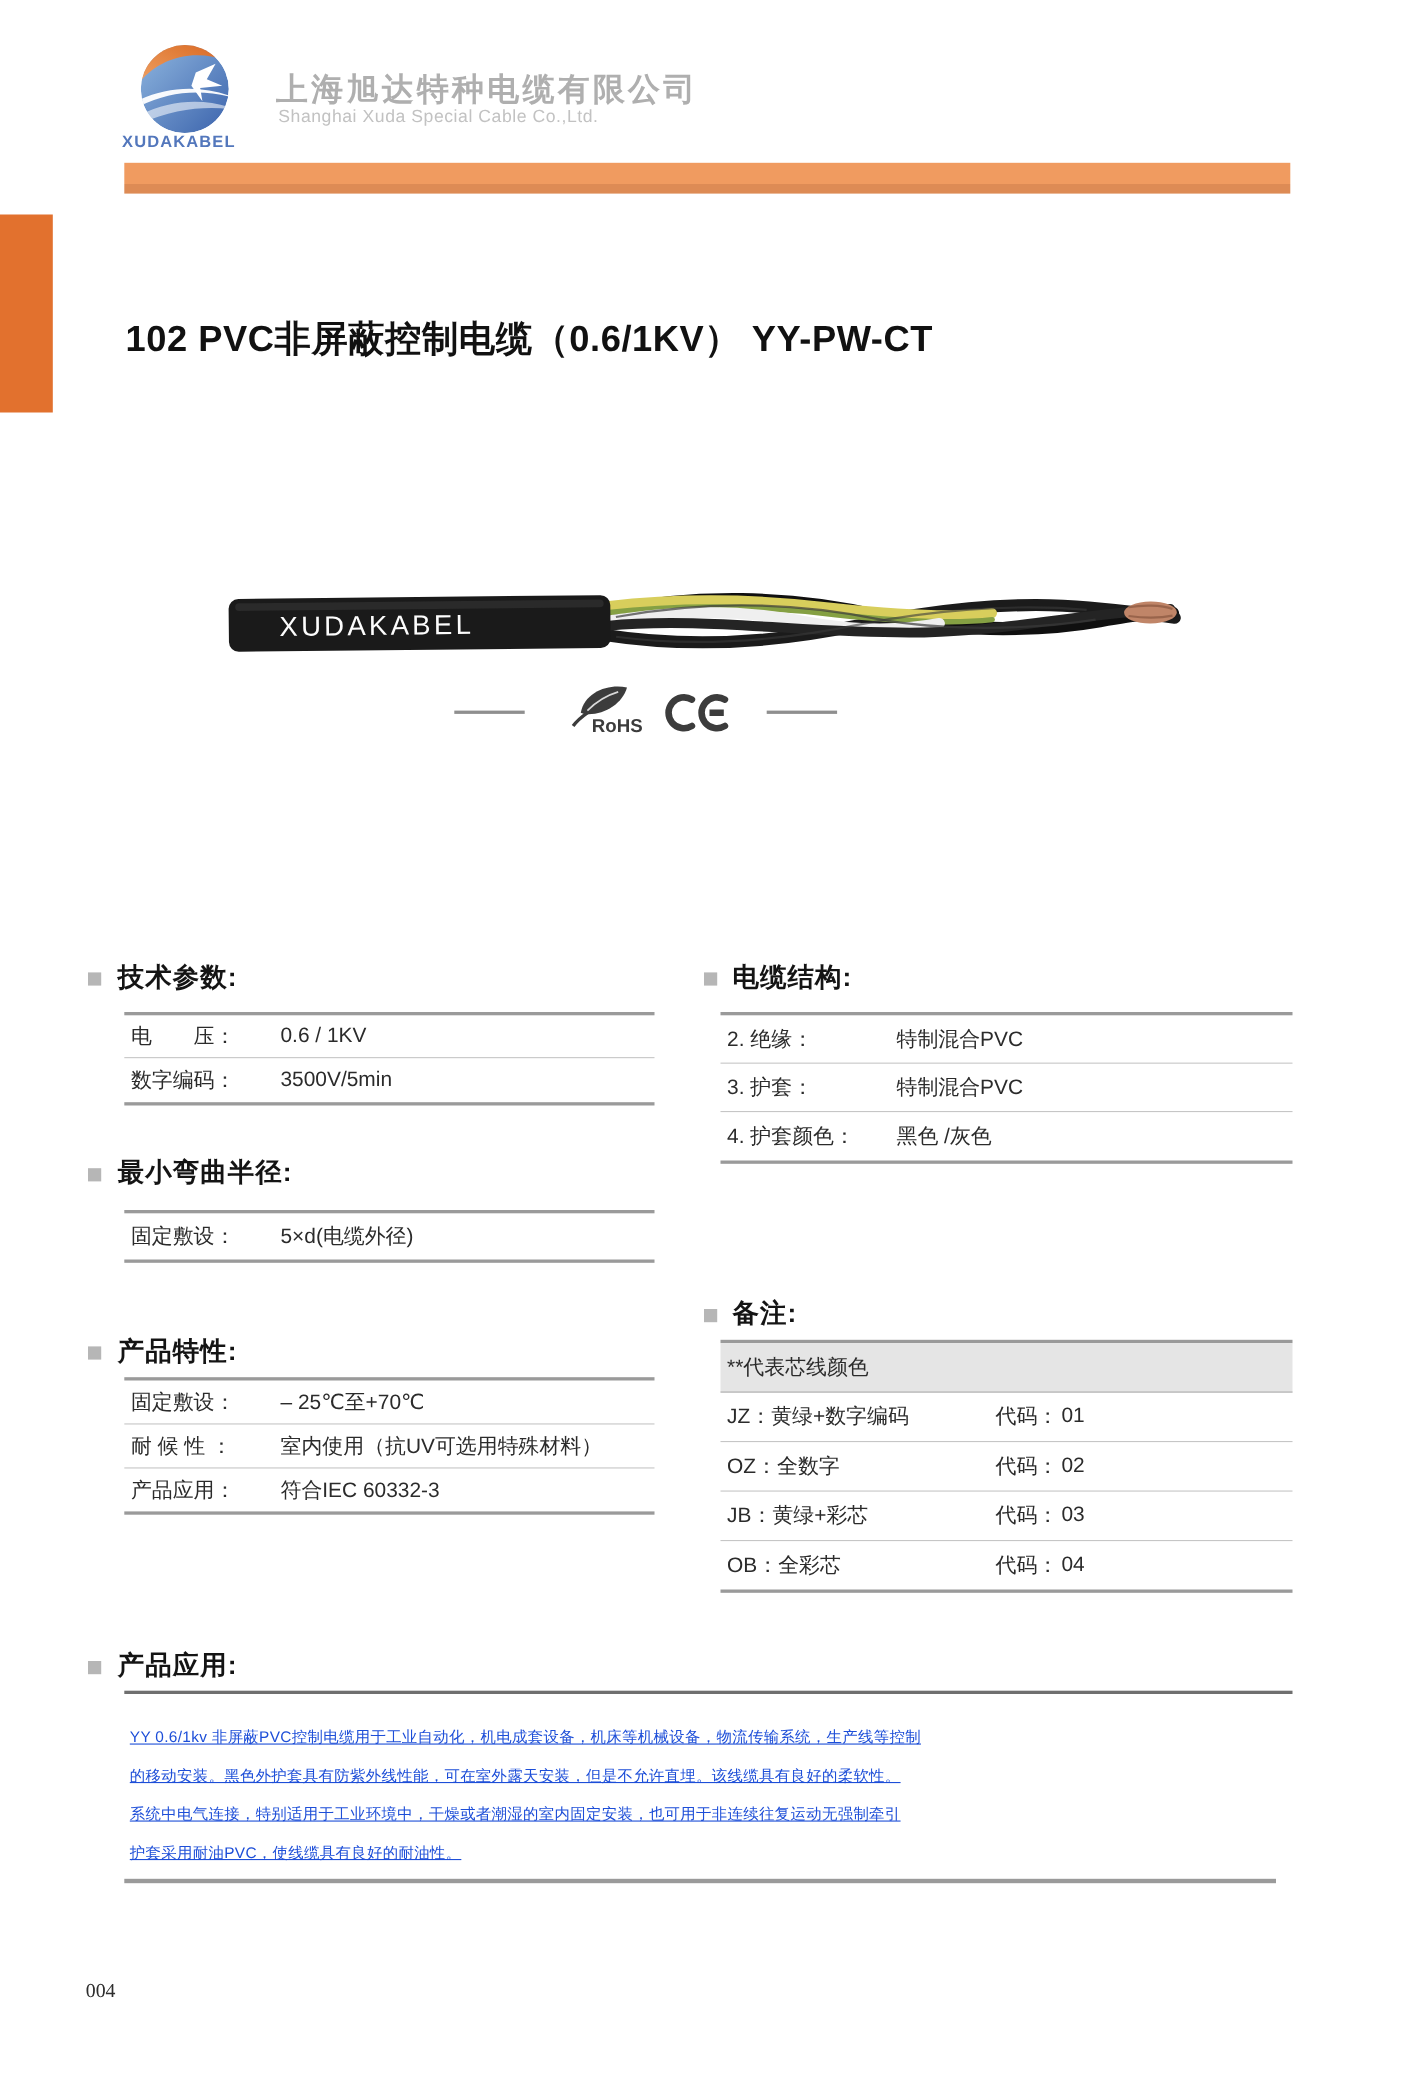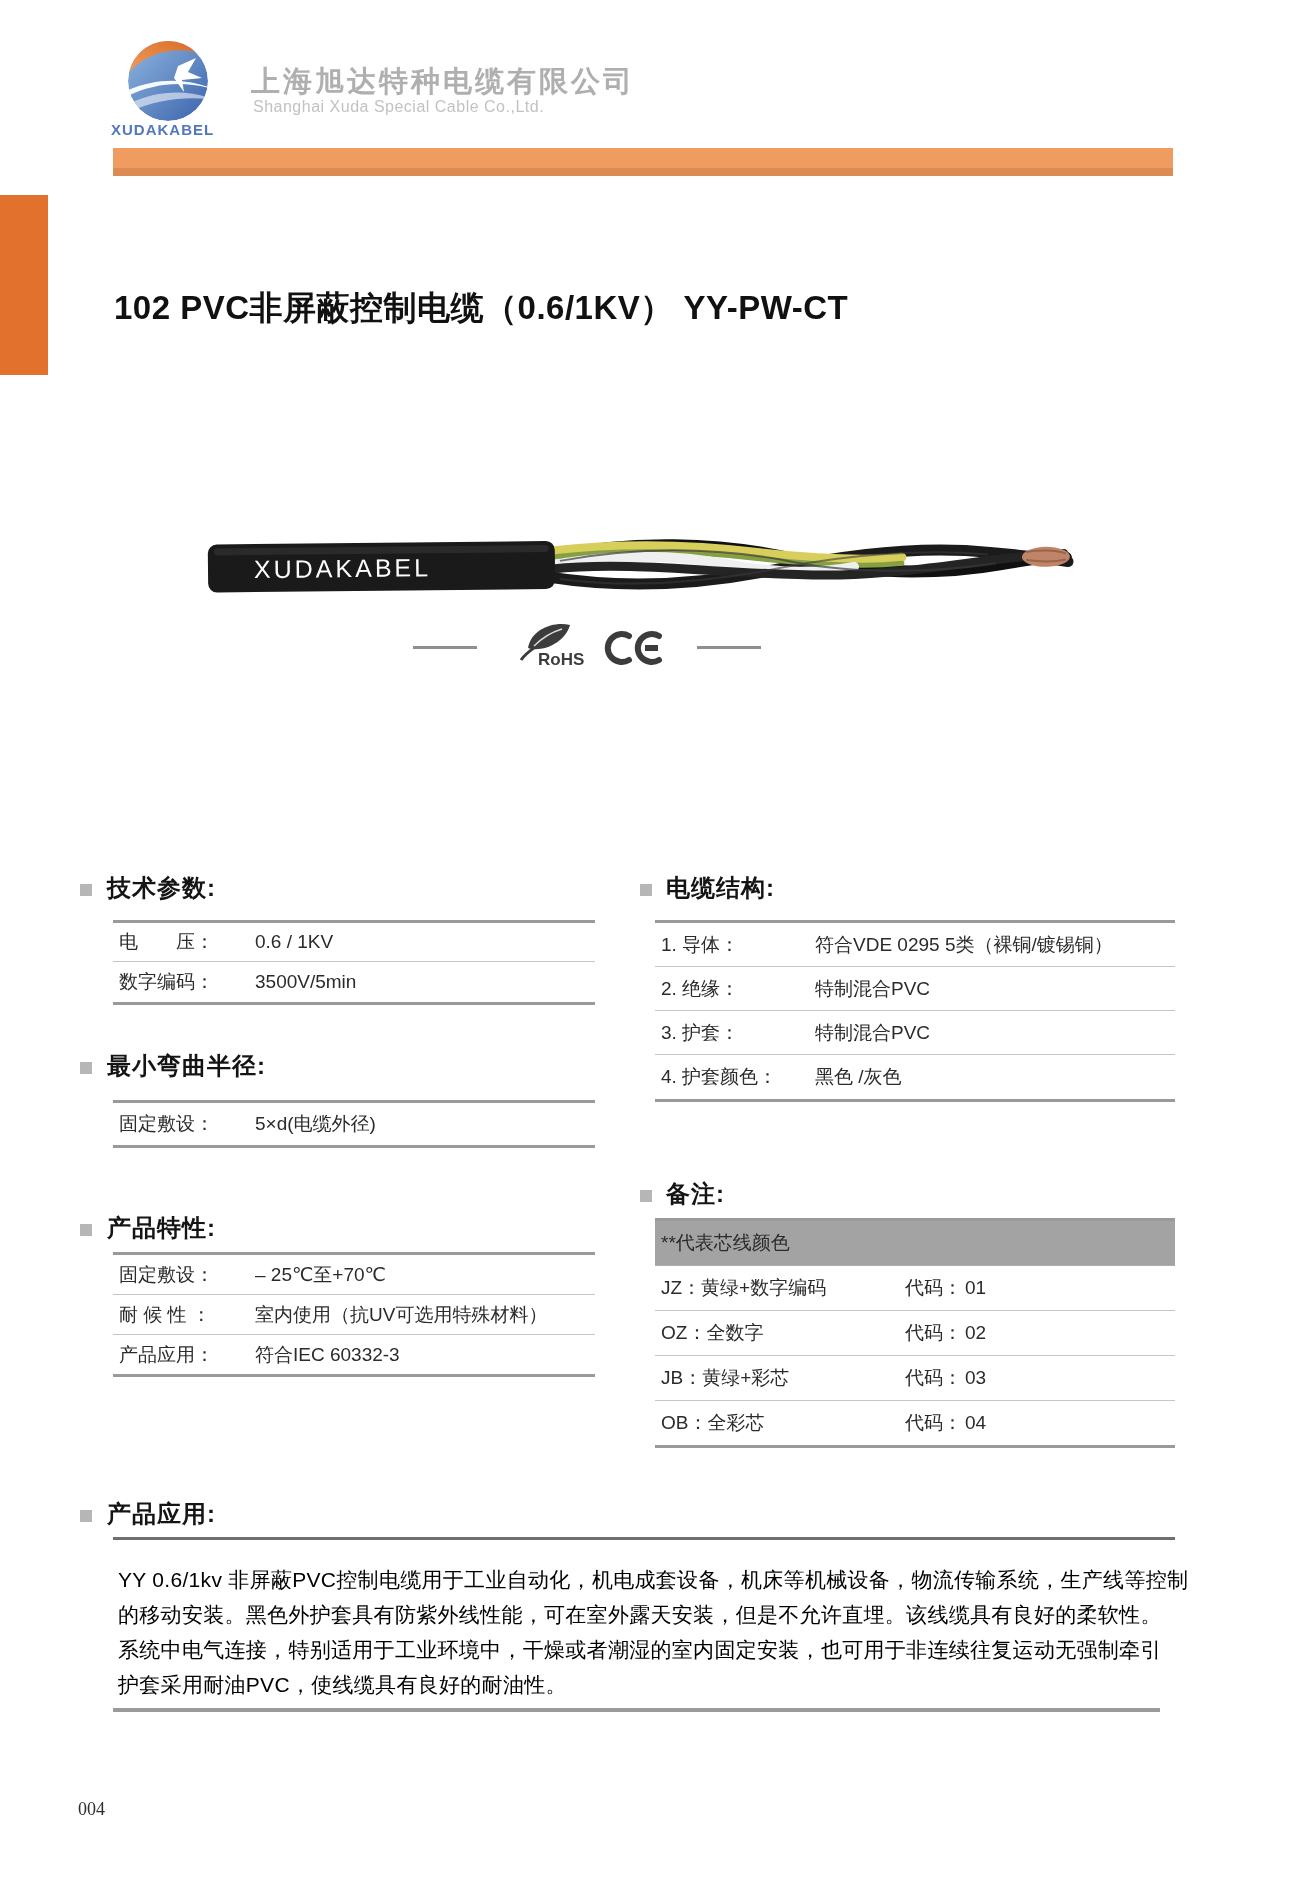--- a/index.html
+++ b/index.html
@@ -32,29 +32,29 @@
 
   
   .bullet{position:absolute;width:12px;height:12px;background:#B6B6B6;}
   .sec-head{position:absolute;font-size:24px;font-weight:bold;color:#141414;
     letter-spacing:1px;white-space:nowrap;}
 
   
   .tbl{position:absolute;border-top:3px solid #9A9A9A;}
   .trow{position:relative;border-bottom:1px solid #C6C6C6;}
   .trow.last{border-bottom:3px solid #9A9A9A;}
-  .trow.nhead{background:#a3a3a3;border-bottom:1px solid #ADADAD;}
+  .trow.nhead{background:#e5e5e5;border-bottom:1px solid #ADADAD;}
   .lbl,.val,.code-lbl{position:absolute;top:50%;transform:translateY(-50%);
     font-size:19px;color:#2B2B2B;white-space:nowrap;}
   .lbl{left:6px;}
 
   
   .app-rule{position:absolute;left:113px;top:1537px;width:1062px;height:3px;background:#6F6F6F;}
-  .para-line{font-size:21px;color:#000000;line-height:35px;white-space:nowrap;
-    letter-spacing:.3px;}
+  .para-line{font-size:14px;color:#1d4ed8;line-height:35px;white-space:nowrap;
+    letter-spacing:.3px;text-decoration:underline;}
   .bottom-rule{position:absolute;left:113px;top:1708px;width:1047px;height:4px;background:#9A9A9A;}
 
   .page-num{position:absolute;left:78px;top:1799px;font-size:18px;color:#2e2e2e;
     font-family:"Liberation Serif","DejaVu Serif",serif;}
 </style>
 </head>
 <body>
 
 <div class="abs" style="left:126px;top:38px;width:84px;height:84px">
   <svg width="84" height="84" viewBox="0 0 84 84">
@@ -137,24 +137,20 @@
   <div class="trow last" style="height:40px">
     <span class="lbl">数字编码：</span>
     <span class="val" style="left:142px">3500V/5min</span>
   </div>
 </div>
 
 <div class="bullet" style="left:640px;top:884px"></div>
 <div class="sec-head" style="left:666px;top:872px">电缆结构:</div>
 <div class="tbl" style="left:655px;top:920px;width:520px">
   <div class="trow" style="height:43px">
-    <span class="lbl">1. 导体：</span>
-    <span class="val" style="left:160px">符合VDE 0295 5类（裸铜/镀锡铜）</span>
-  </div>
-  <div class="trow" style="height:43px">
     <span class="lbl">2. 绝缘：</span>
     <span class="val" style="left:160px">特制混合PVC</span>
   </div>
   <div class="trow" style="height:43px">
     <span class="lbl">3. 护套：</span>
     <span class="val" style="left:160px">特制混合PVC</span>
   </div>
   <div class="trow last" style="height:44px">
     <span class="lbl">4. 护套颜色：</span>
     <span class="val" style="left:160px">黑色 /灰色</span>

